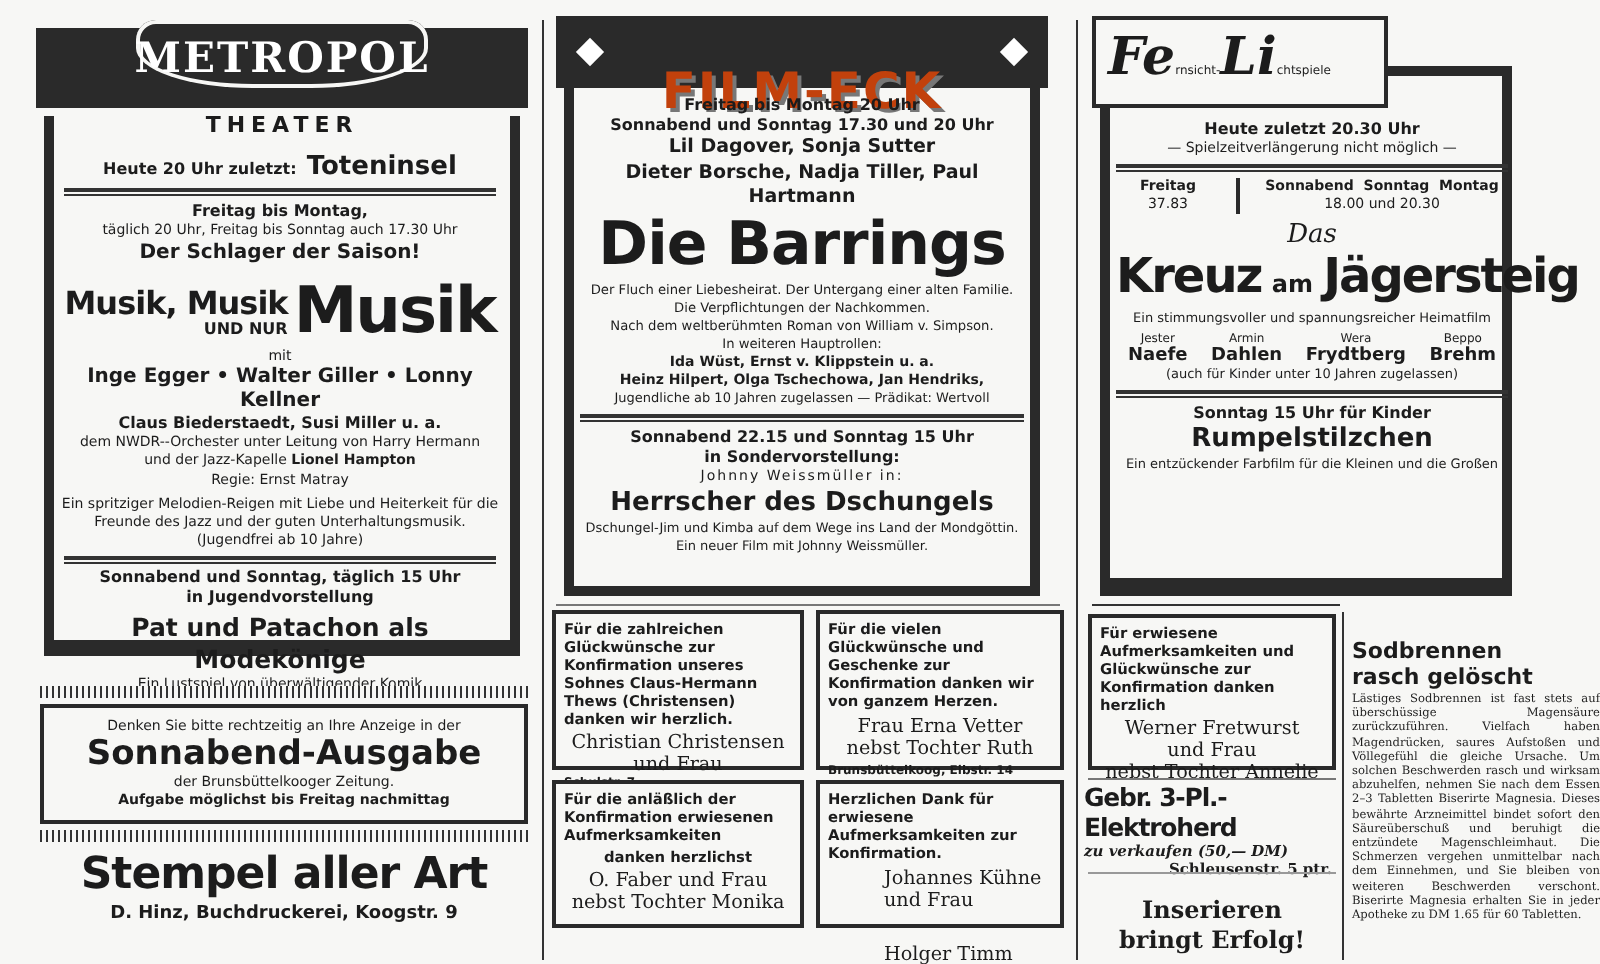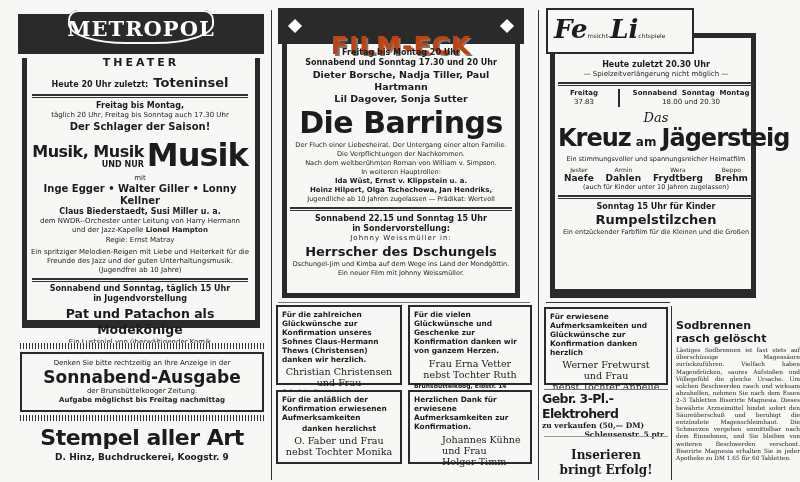--- a/index.html
+++ b/index.html
@@ -114,22 +114,22 @@
 
 <div id="filmeck" class="abs">
   <div class="fe-banner"></div>
   <div class="fe-diamond" style="left:12px;"></div>
   <div class="fe-diamond" style="right:12px;"></div>
   <div class="fe-title">FILM-ECK</div>
   <div class="fe-box"></div>
   <div class="fe-inner c">
     <div class="t8 b">Freitag bis Montag 20 Uhr</div>
     <div class="t8 b">Sonnabend und Sonntag 17.30 und 20 Uhr</div>
+    <div class="b" style="font-size:9.5px; line-height:12px;">Lil Dagover, Sonja Sutter</div>
     <div class="b" style="font-size:9.5px; line-height:12px; margin-top:1px;">Dieter Borsche, Nadja Tiller, Paul Hartmann</div>
-    <div class="b" style="font-size:9.5px; line-height:12px;">Lil Dagover, Sonja Sutter</div>
     <div class="b" style="font-size:30px; line-height:36px; letter-spacing:-0.5px;">Die Barrings</div>
     <div class="t7" style="font-size:6.6px;">Der Fluch einer Liebesheirat. Der Untergang einer alten Familie.</div>
     <div class="t7" style="font-size:6.6px;">Die Verpflichtungen der Nachkommen.</div>
     <div class="t7" style="font-size:6.6px;">Nach dem weltberühmten Roman von William v. Simpson.</div>
     <div class="t7" style="font-size:6.6px;">In weiteren Hauptrollen:</div>
     <div class="t7 b">Ida Wüst, Ernst v. Klippstein u. a.</div>
     <div class="t7 b">Heinz Hilpert, Olga Tschechowa, Jan Hendriks,</div>
     <div class="t7" style="font-size:6.5px;">Jugendliche ab 10 Jahren zugelassen — Prädikat: Wertvoll</div>
     <div class="rule-double" style="margin:3px 0;"></div>
     <div class="t8 b">Sonnabend 22.15 und Sonntag 15 Uhr</div>
@@ -161,21 +161,21 @@
   <p>Für die anläßlich der Konfirmation erwiesenen Aufmerksamkeiten</p>
   <p class="c" style="margin-top:2px;">danken herzlichst</p>
   <div class="name" style="margin-top:2px;">O. Faber und Frau</div>
   <div class="name">nebst Tochter Monika</div>
 </div>
 
 <div class="small" style="left:408px; top:390px; width:124px; height:74px;">
   <p>Herzlichen Dank für erwiesene Aufmerksamkeiten zur Konfirmation.</p>
   <div class="name" style="margin-top:3px; text-align:left; padding-left:28px;">Johannes Kühne</div>
   <div class="name" style="text-align:left; padding-left:28px;">und Frau</div>
-  <div class="name" style="text-align:left; padding-left:28px;">Holger Timm</div>
+  <div class="name" style="text-align:left; padding-left:28px;margin-top:16px;">Holger Timm</div>
 </div>
 
 <div class="vrule" style="left:538px; top:10px; width:1px; height:470px;"></div>
 
 <div id="ferli" class="abs">
   <div class="fl-box"></div>
   <div class="fl-logo">
     <div style="position:absolute; left:6px; top:4px; white-space:nowrap;">
       <span class="serif" style="font-size:26px; font-style:italic; font-weight:bold;">Fe</span><span style="font-size:6px;">rnsicht-</span><span class="serif" style="font-size:26px; font-style:italic; font-weight:bold;">Li</span><span style="font-size:6px;">chtspiele</span>
     </div>
@@ -234,21 +234,21 @@
   <p>Für erwiesene Aufmerksamkeiten und Glückwünsche zur Konfirmation danken herzlich</p>
   <div class="name" style="margin-top:2px;">Werner Fretwurst</div>
   <div class="name">und Frau</div>
   <div class="name">nebst Tochter Annelie</div>
 </div>
 
 <div style="position:absolute; left:544px; top:389px; width:124px; border-top:1px solid #777;"></div>
 
 <div class="abs" style="left:542px; top:391px; width:128px; height:40px;">
   <div class="b" style="font-size:12.5px; line-height:15px; letter-spacing:-0.6px;">Gebr. 3-Pl.-Elektroherd</div>
-  <div class="serif b" style="font-size:7.5px; line-height:9px;">zu verkaufen (50,— DM)</div>
+  <div class="serif b" style="font-size:7.5px; line-height:9px;font-style:italic;">zu verkaufen (50,— DM)</div>
   <div class="serif b" style="font-size:7.5px; line-height:9px; text-align:right; padding-right:4px;">Schleusenstr. 5 ptr.</div>
 </div>
 
 <div style="position:absolute; left:544px; top:436px; width:124px; border-top:1px solid #999;"></div>
 
 <div class="abs c" style="left:544px; top:424px; width:124px; height:40px;margin-top:24px;">
   <div class="serif b" style="font-size:12px; line-height:15px;">Inserieren</div>
   <div class="serif b" style="font-size:12px; line-height:15px;">bringt Erfolg!</div>
 </div>
 

